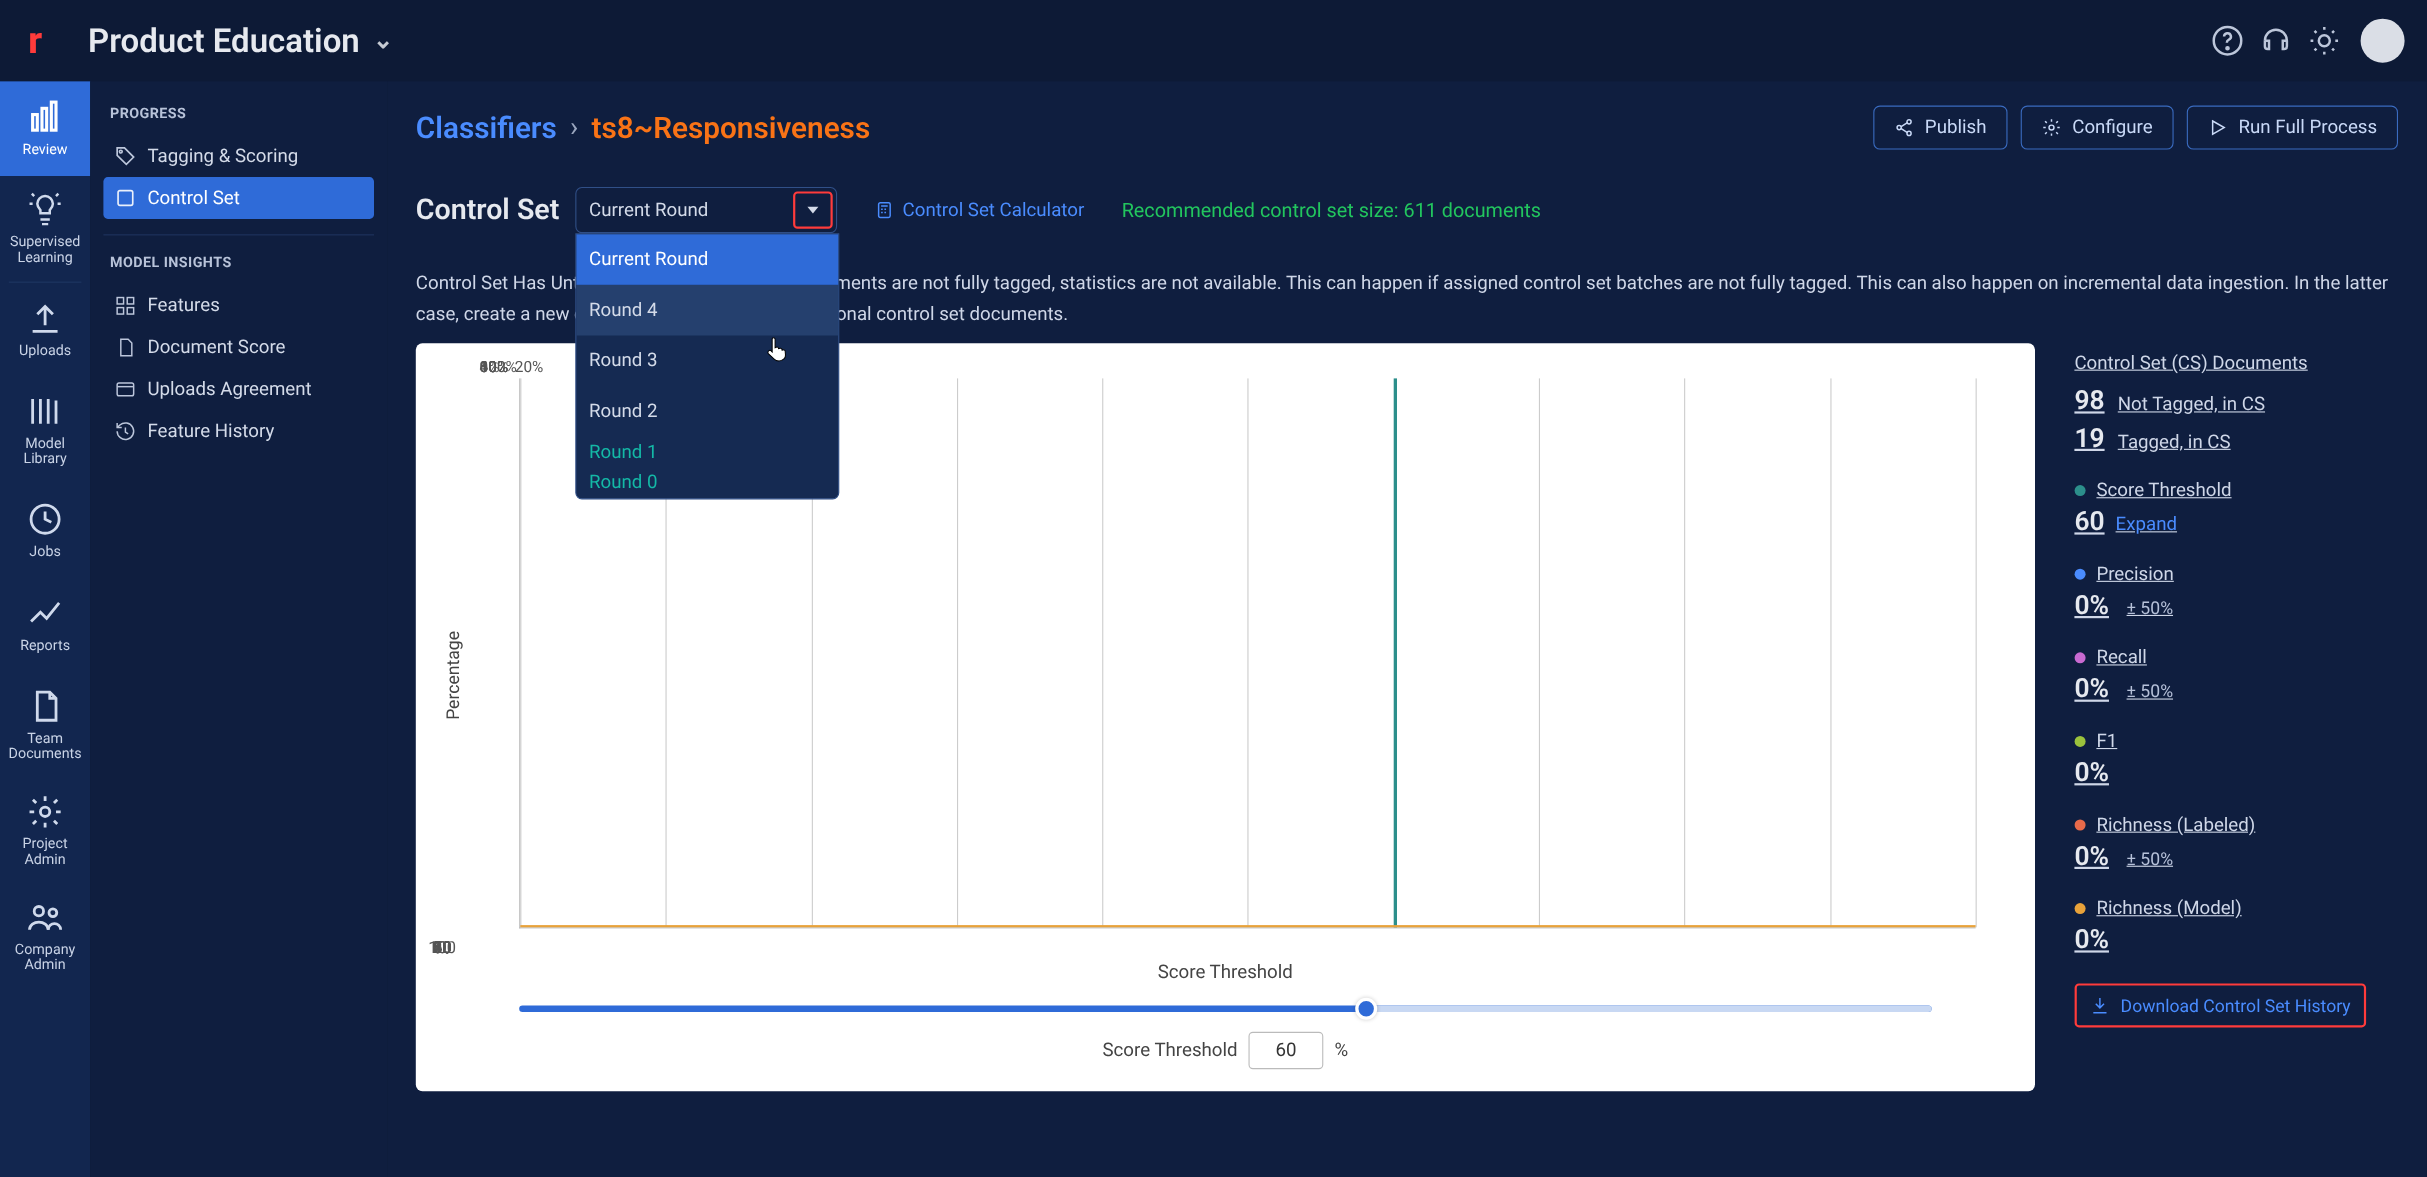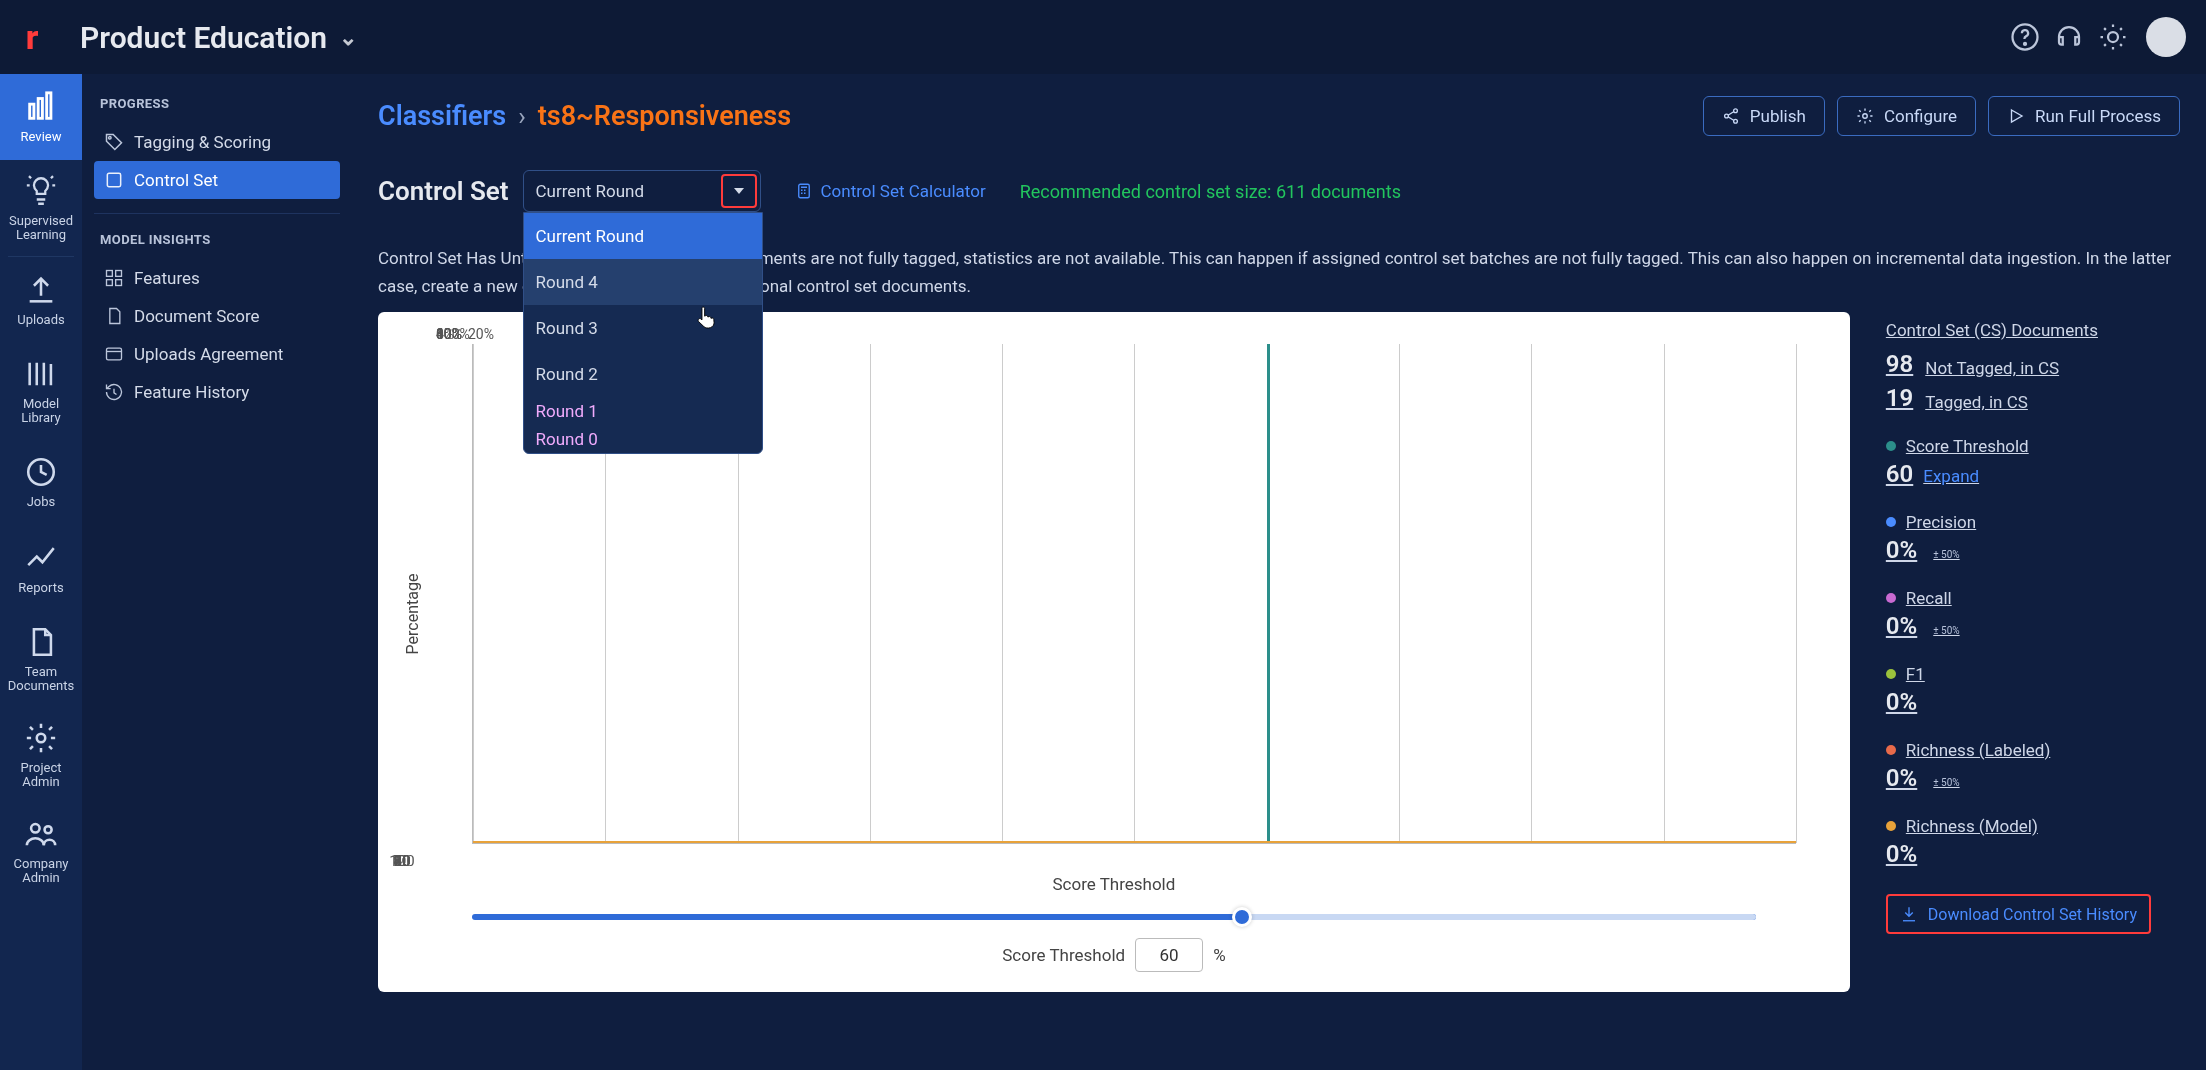--- a/index.html
+++ b/index.html
@@ -46,21 +46,21 @@
   .title { font-size:26px; font-weight:600; color:#e6e9ef; }
 
   .round-select { position:relative; width:238px; height:42px; border:1px solid #304f87; border-radius:6px; display:flex; align-items:center; padding:0 46px 0 12px; color:#d4dbe9; font-size:17px; cursor:pointer; }
   .round-select .caret-box { position:absolute; top:3px; right:3px; bottom:3px; width:36px; border:2px solid #ff3b3b; border-radius:4px; display:flex; align-items:center; justify-content:center; }
   .round-select .caret-box::after { content:""; border-left:5px solid transparent; border-right:5px solid transparent; border-top:6px solid #d4dbe9;}
   
   .dropdown { position:absolute; top:41px; left:-1px; width:240px; background:#152a52; border:1px solid #304f87; border-bottom-left-radius:6px; border-bottom-right-radius:6px; z-index:50; }
   .dropdown-item { height:46px; padding:0 12px; display:flex; align-items:center; font-size:17px; color:#d4dbe9; cursor:pointer;}
   .dropdown-item.selected { background:#2f6bd8; color:#fff; }
   .dropdown-item.hovered { background:#25406e; }
-  .dropdown-item.disabled { color:#f0abfc; cursor:default; height:28px;}
+  .dropdown-item.disabled { color:#14b8a6; cursor:default; height:28px;}
 
   .calc-link { color:#4a8cff; font-size:17px; margin-left:20px; cursor:pointer; display:flex; align-items:center; gap:8px;}
   .reco { font-size:18px; color:#22c55e; margin-left:20px;}
 
   .info-text { margin-top:32px; font-size:17px; line-height:28px; color:#cfd7e8; max-width:1890px; }
 
   
   .stage { display:flex; gap:36px; margin-top:12px; }
   .chart-card { background:#fff; border-radius:6px; padding:18px 24px 18px 24px; width:1500px; height:680px; position:relative;}
   .chart { position:relative; width:100%; height:560px; margin-top:4px;}
@@ -79,21 +79,21 @@
 
   .threshold-input-row { display:flex; align-items:center; justify-content:center; gap:10px; margin-top:18px; font-size:17px; color:#444;}
   .threshold-input-row input { width:68px; height:34px; border:1px solid #bbb; border-radius:4px; text-align:center; font-size:17px; color:#333;}
 
   
   .stats { margin-top:8px; width:300px; color:#cfd7e8; font-size:16px;text-decoration:underline;}
   .stats-title { font-size:17px; color:#cfd7e8; margin-bottom:10px;}
   .stat-row { display:flex; align-items:flex-end; gap:12px; margin-bottom:6px;}
   .stat-big { font-size:24px; font-weight:600; color:#e6e9ef;}
   .stat-lbl { font-size:17px; color:#cfd7e8; }
-  .stat-sub { font-size:10px; color:#b6c1d9; margin-left:6px;}
+  .stat-sub { font-size:16px; color:#b6c1d9; margin-left:6px;}
   .legend-row { display:flex; align-items:center; gap:10px; margin-top:24px; }
   .legend-dot { width:10px; height:10px; border-radius:50%; }
   .legend-row .stat-lbl { font-size:17px; }
   .stat-val-row { display:flex; align-items:baseline; gap:10px; margin-top:4px; }
   .expand-link { color:#4a8cff; font-size:17px; cursor:pointer;}
   .download-btn { margin-top:26px; display:inline-flex; align-items:center; gap:10px; border:2px solid #ff3b3b; border-radius:4px; height:40px; padding:0 12px; color:#4a8cff; font-size:16px; cursor:pointer;}
 
   
   .cursor-pointer-icon { position:absolute; width:22px; height:26px; z-index:60; pointer-events:none;}
 </style>

